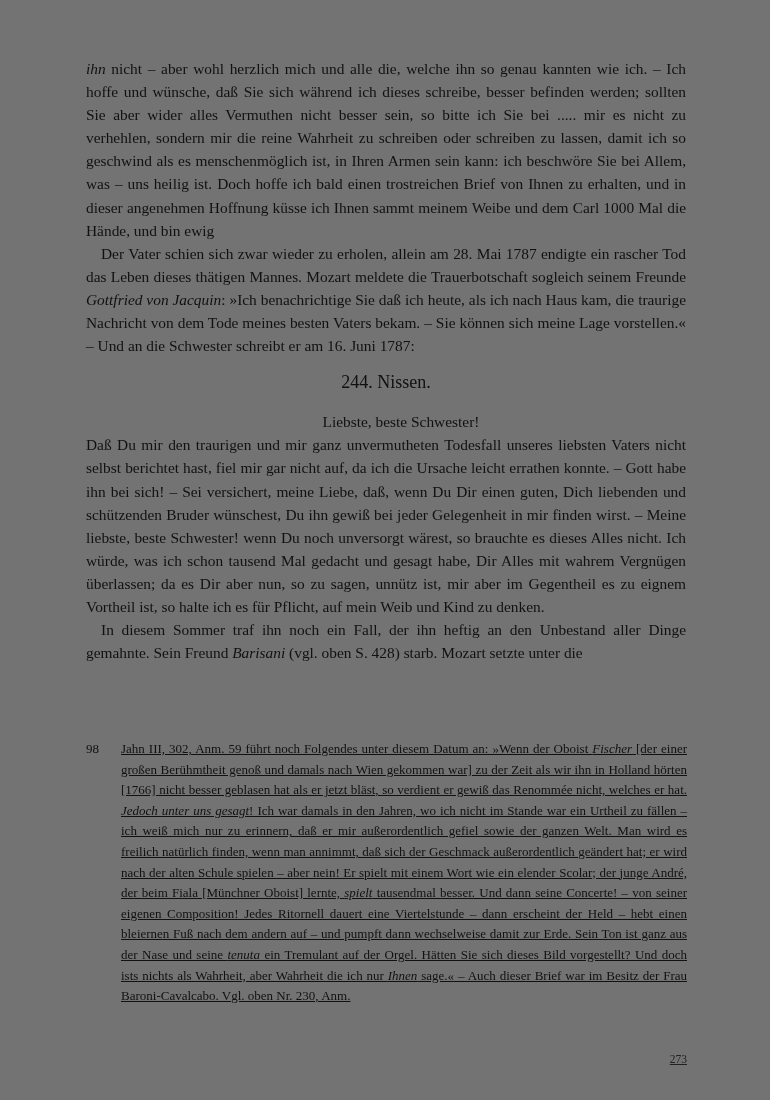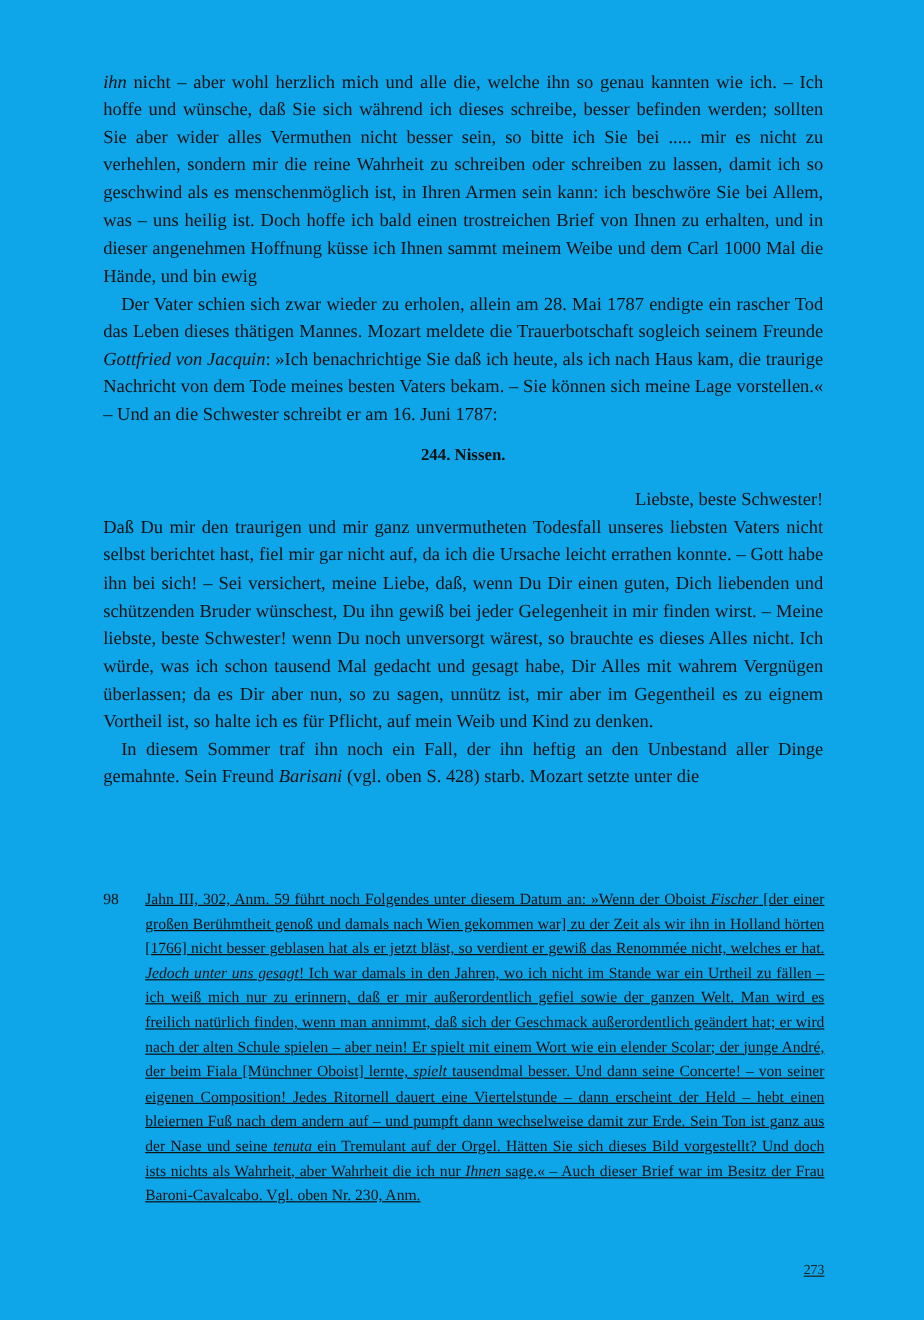--- a/index.html
+++ b/index.html
@@ -4,21 +4,21 @@
 <style>
   html, body {
     margin: 0;
     padding: 0;
     background: #ffffff;
   }
   .page {
     position: relative;
     width: 770px;
     height: 1100px;
-    background: #0ea5e9;
+    background: #737373;
     color: #111;
     font-family: "Liberation Serif", "DejaVu Serif", serif;
     overflow: hidden;
   }
   .text-block {
     position: absolute;
     left: 86px;
     top: 57px;
     width: 600px;
   }
@@ -35,26 +35,26 @@
     line-height: 23.1px;
     text-align: right;
   }
   .fn-ref {
     font-size: 10px;
     line-height: 0;
     vertical-align: super;
   }
   .heading {
     margin: 15px 0 17px 0;
-    font-size: 14px;
-    font-weight: 700;
+    font-size: 18px;
+    font-weight: 400;
     text-align: center;
   }
   .salutation {
-    text-align: right;
+    text-align: center;
     text-indent: 30px;
   }
   .footnote {
     position: absolute;
     left: 86px;
     top: 739px;
     width: 601px;
     display: flex;
   }
   .fn-num {

